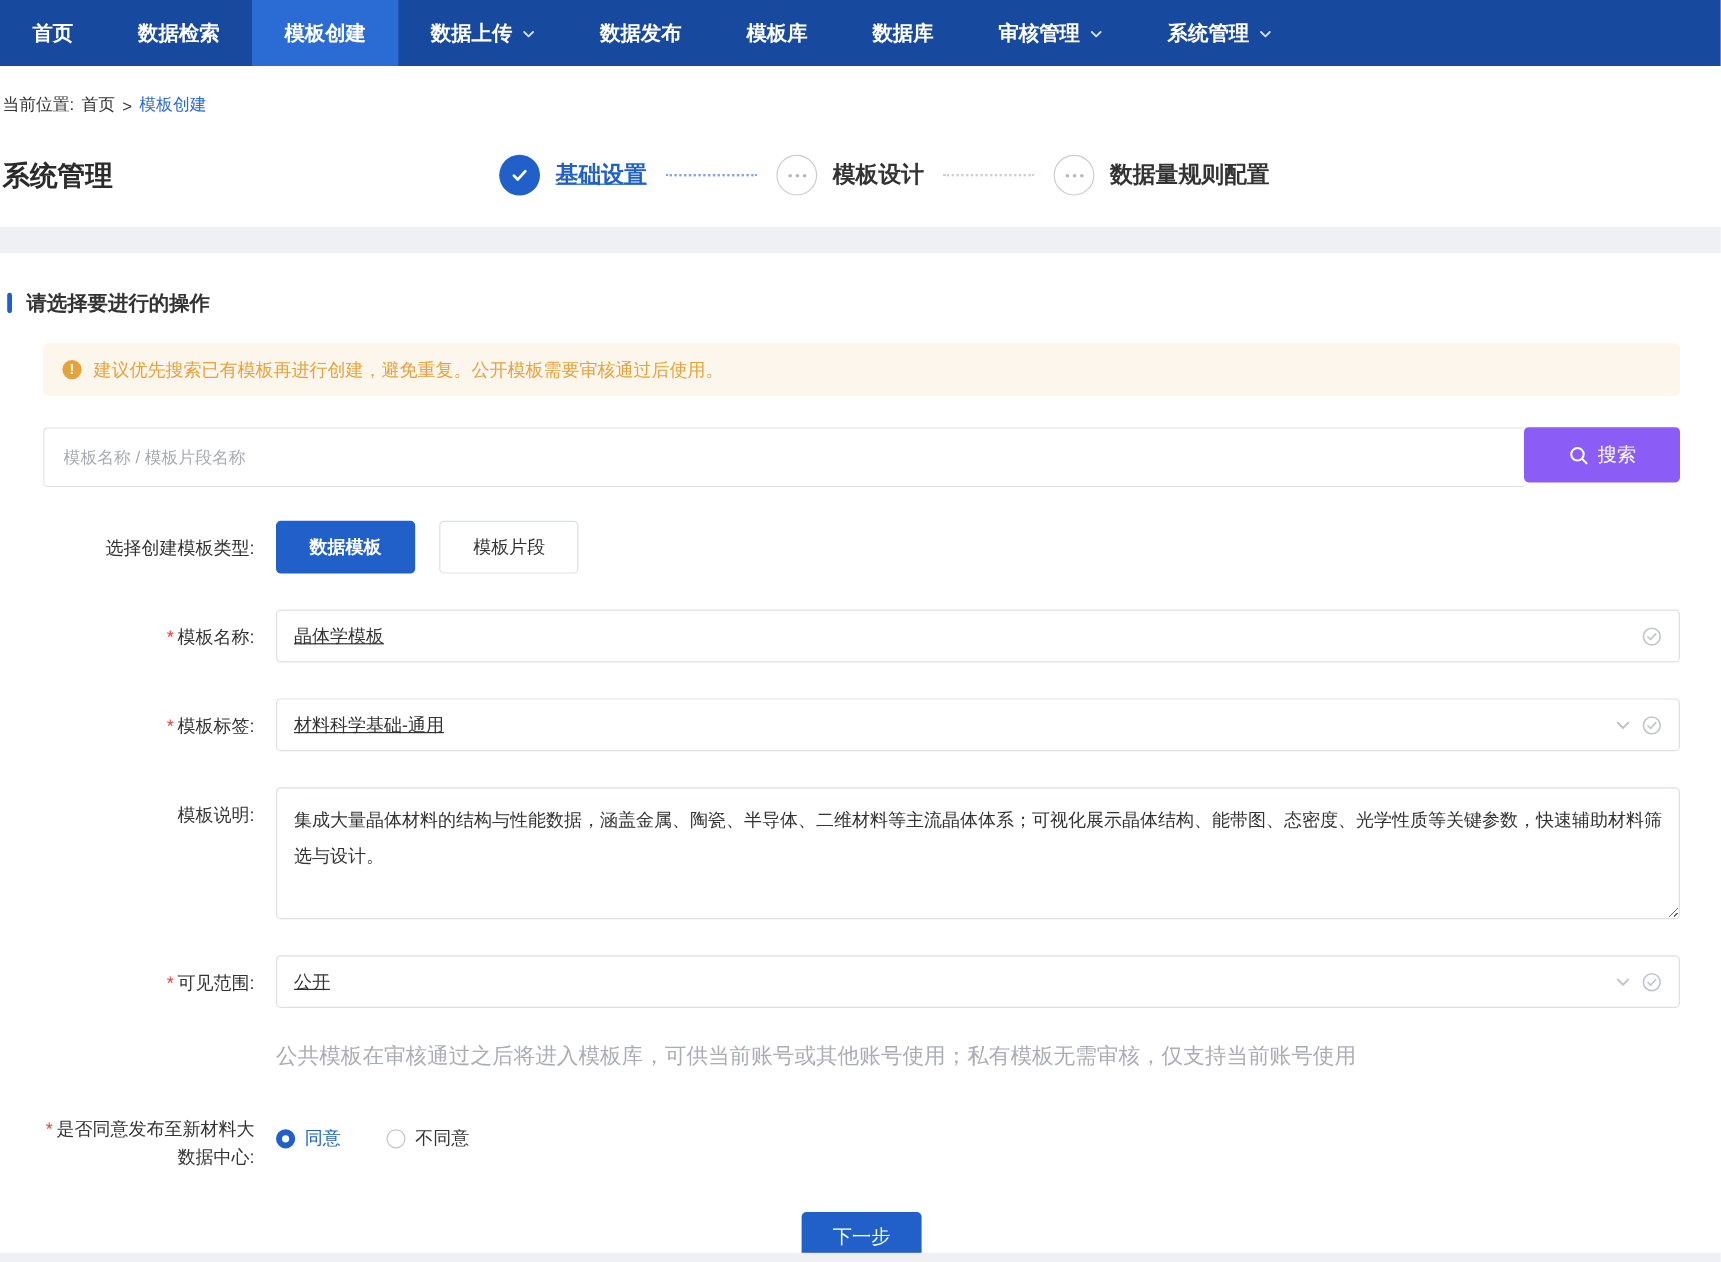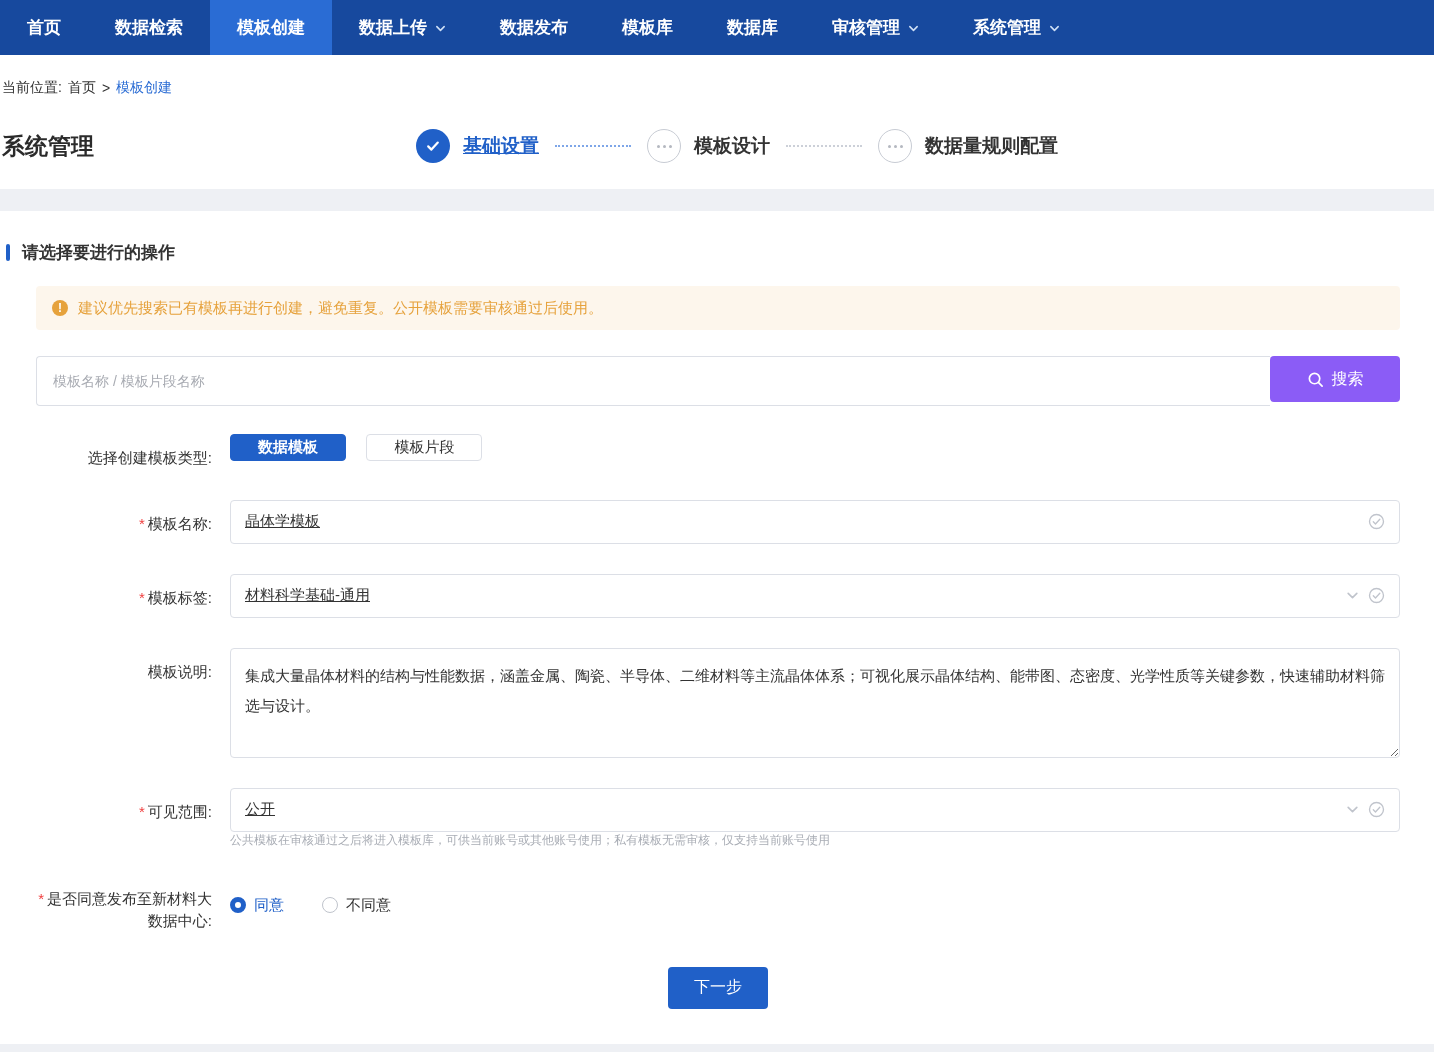--- a/index.html
+++ b/index.html
@@ -44,28 +44,28 @@
   
   .search-row { display:flex; margin-bottom:28px; }
   .search-input { flex:1; height:50px; border:1px solid #dcdfe6; border-right:none; border-radius:4px 0 0 4px; padding:0 16px; font-size:14px; color:#333; outline:none; font-family:inherit; }
   .search-input::placeholder { color:#a8abb2; }
   .search-btn { width:130px; height:46px; background:#8b5cf6; color:#fff; border:none; border-radius:4px; font-size:16px; display:flex; align-items:center; justify-content:center; gap:8px; cursor:pointer; font-family:inherit; }
   
   .form-row { display:flex; margin-bottom:30px; }
   .form-label { width:176px; flex-shrink:0; text-align:right; font-size:15px; color:#333; padding-top:13px; line-height:1.5; }
   .req { color:#f03e3e; margin-right:3px; }
   .form-control { flex:1; margin-left:18px; min-width:0; }
-  .type-btn { height:27px; padding:0 27px; border-radius:4px; font-size:15px; cursor:pointer; border:1px solid #dcdfe6; background:#fff; color:#333; font-family:inherit; }
+  .type-btn { height:44px; padding:0 27px; border-radius:4px; font-size:15px; cursor:pointer; border:1px solid #dcdfe6; background:#fff; color:#333; font-family:inherit; }
   .type-btn.active { background:#2060c8; border-color:#2060c8; color:#fff; font-weight:bold; }
   .type-btn + .type-btn { margin-left:16px; }
   .input-box { height:44px; border:1px solid #dcdfe6; border-radius:4px; display:flex; align-items:center; padding:0 14px; background:#fff; }
   .input-box input { flex:1; border:none; outline:none; font-size:15px; color:#333; background:transparent; font-family:inherit; min-width:0;text-decoration:underline; }
   .suffix-icons { display:flex; align-items:center; gap:9px; }
   .desc-textarea { width:100%; height:110px; border:1px solid #dcdfe6; border-radius:4px; padding:12px 14px; font-size:15px; color:#333; line-height:2.0; resize:vertical; outline:none; font-family:inherit; display:block; }
-  .hint { font-size:12px; color:#a9adb5; margin-top:0; }
+  .hint { font-size:18px; color:#a9adb5; margin-top:28px; }
   
   .radio-row .form-label { padding-top:5px; }
   .radio-group { display:flex; align-items:center; gap:38px; padding-top:13px; }
   .radio { display:flex; align-items:center; gap:8px; cursor:pointer; font-size:15px; }
   .radio-dot { width:16px; height:16px; border-radius:50%; background:#fff; flex-shrink:0; }
   .radio.checked .radio-dot { border:5px solid #2060c8; }
   .radio.unchecked .radio-dot { border:1px solid #c0c4cc; }
   .radio.checked .radio-label { color:#2060c8; }
   
   .next-row { display:flex; justify-content:center; margin-top:34px; }

